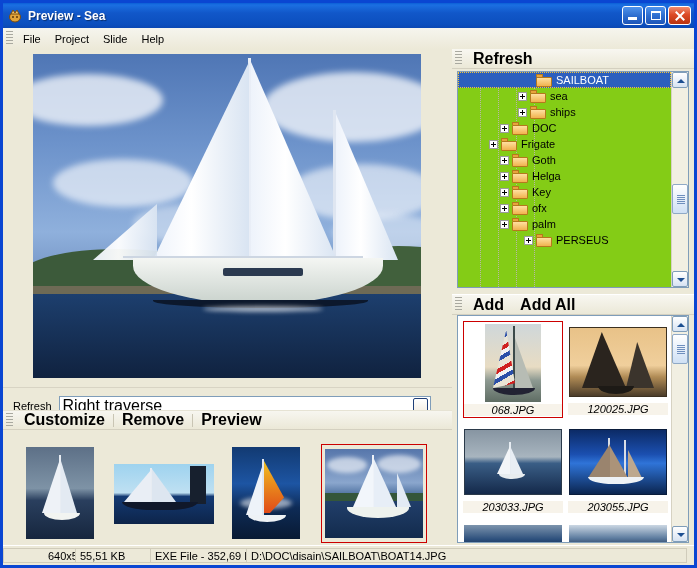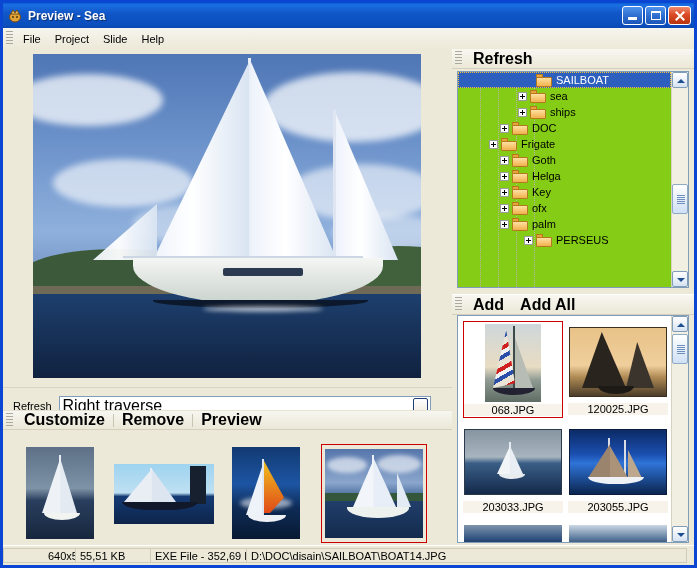--- a/index.html
+++ b/index.html
@@ -182,21 +182,21 @@
   .thumbs-head{
     position:absolute;left:0;top:245px;width:242px;height:19px;
     background:linear-gradient(to bottom,#f8f7f1,#ebe8d7);
     border-top:1px solid #ffffff;border-bottom:1px solid #d4d0c0;
     display:flex;align-items:center;
   }
   .thumbs-box{
     position:absolute;left:5px;top:266px;width:232px;height:228px;
     background:#fff;border:1px solid #7f9db9;box-sizing:border-box;overflow:hidden;
   }
-  .thumbs-inner{position:absolute;left:0;top:0;right:17px;bottom:0;overflow:hidden;}
+  .thumbs-inner{position:absolute;left:0;top:0;right:17px;bottom:0;overflow:hidden;font-style:italic;}
   .tcell{position:absolute;box-sizing:border-box;}
   .tcell.sel{border:1px solid #cc0000;}
   .tpic{position:absolute;overflow:hidden;background:#203a62;}
   .tcap{
     position:absolute;left:0;right:0;text-align:center;font-size:11px;color:#000;
     font-family:"Liberation Sans",sans-serif;background:#f7f3ea;
   }
 
   
   .statusbar{

